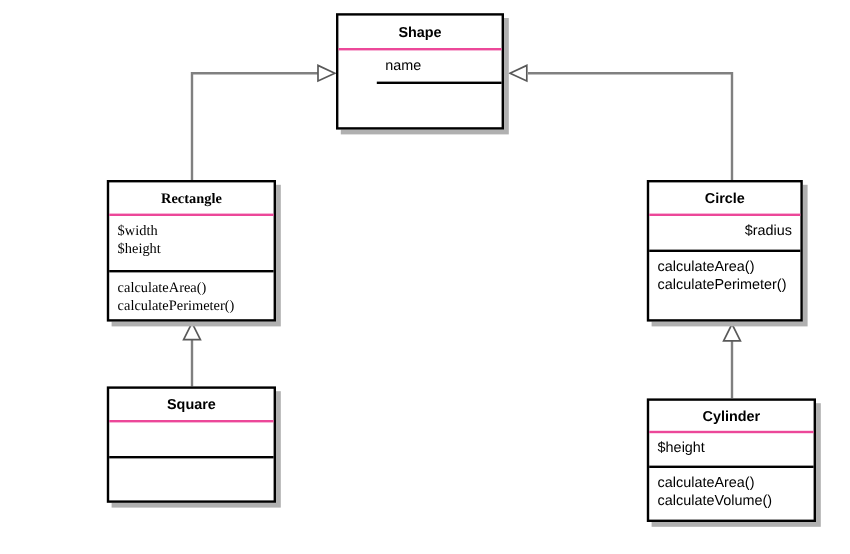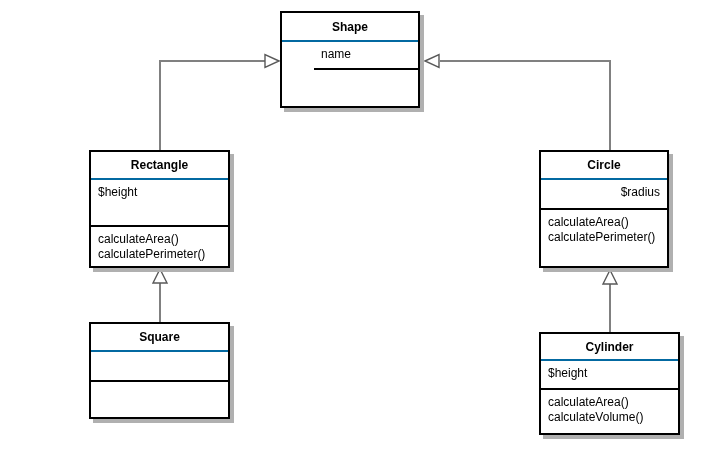--- a/index.html
+++ b/index.html
@@ -28,21 +28,21 @@
     background: #ffffff;
     border: 2px solid #000000;
     box-shadow: 4px 4px 0 0 #b0b0b0;
     display: flex;
     flex-direction: column;
     color: #000000;
     font-size: 12px;
   }
   .uml-title {
     box-sizing: border-box;
-    border-bottom: 2px solid #0369a1;
+    border-bottom: 2px solid #ec4899;
     font-weight: bold;
     display: flex;
     align-items: center;
     justify-content: center;
     flex: none;
   }
   .uml-section {
     box-sizing: border-box;
     border-bottom: 2px solid #000000;
     padding: 5px 7px 0 7px;
@@ -51,21 +51,21 @@
     overflow: hidden;
   }
   .uml-section.last {
     border-bottom: none;
     flex: 1 1 auto;
   }
   
   #box-shape     { left: 280px; top: 11px;  width: 140px; height: 97px;  }
   #box-shape .uml-title      { height: 29px; }
   #box-shape .sec-attrs      { height: 28px; margin-left: 32px; }
-  #box-rectangle { left: 89px;  top: 150px; width: 141px; height: 118px; }
+  #box-rectangle { left: 89px;  top: 150px; width: 141px; height: 118px; font-family: Liberation Serif, serif; }
   #box-rectangle .uml-title  { height: 28px; }
   #box-rectangle .sec-attrs  { height: 47px; }
   #box-circle    { left: 539px; top: 150px; width: 130px; height: 118px; }
   #box-circle .uml-title     { height: 28px; }
   #box-circle .sec-attrs     { height: 30px; text-align: right; }
   #box-square    { left: 89px;  top: 322px; width: 141px; height: 97px;  }
   #box-square .uml-title     { height: 28px; }
   #box-square .sec-attrs     { height: 30px; }
   #box-cylinder  { left: 539px; top: 332px; width: 141px; height: 103px; }
   #box-cylinder .uml-title   { height: 27px; }
@@ -94,20 +94,21 @@
   <div class="uml-class" id="box-shape">
     <div class="uml-title">Shape</div>
     <div class="uml-section sec-attrs">
       <div>name</div>
     </div>
   </div>
 
   <div class="uml-class" id="box-rectangle">
     <div class="uml-title">Rectangle</div>
     <div class="uml-section sec-attrs">
+      <div>$width</div>
       <div>$height</div>
     </div>
     <div class="uml-section last sec-methods">
       <div>calculateArea()</div>
       <div>calculatePerimeter()</div>
     </div>
   </div>
 
   <div class="uml-class" id="box-circle">
     <div class="uml-title">Circle</div>

